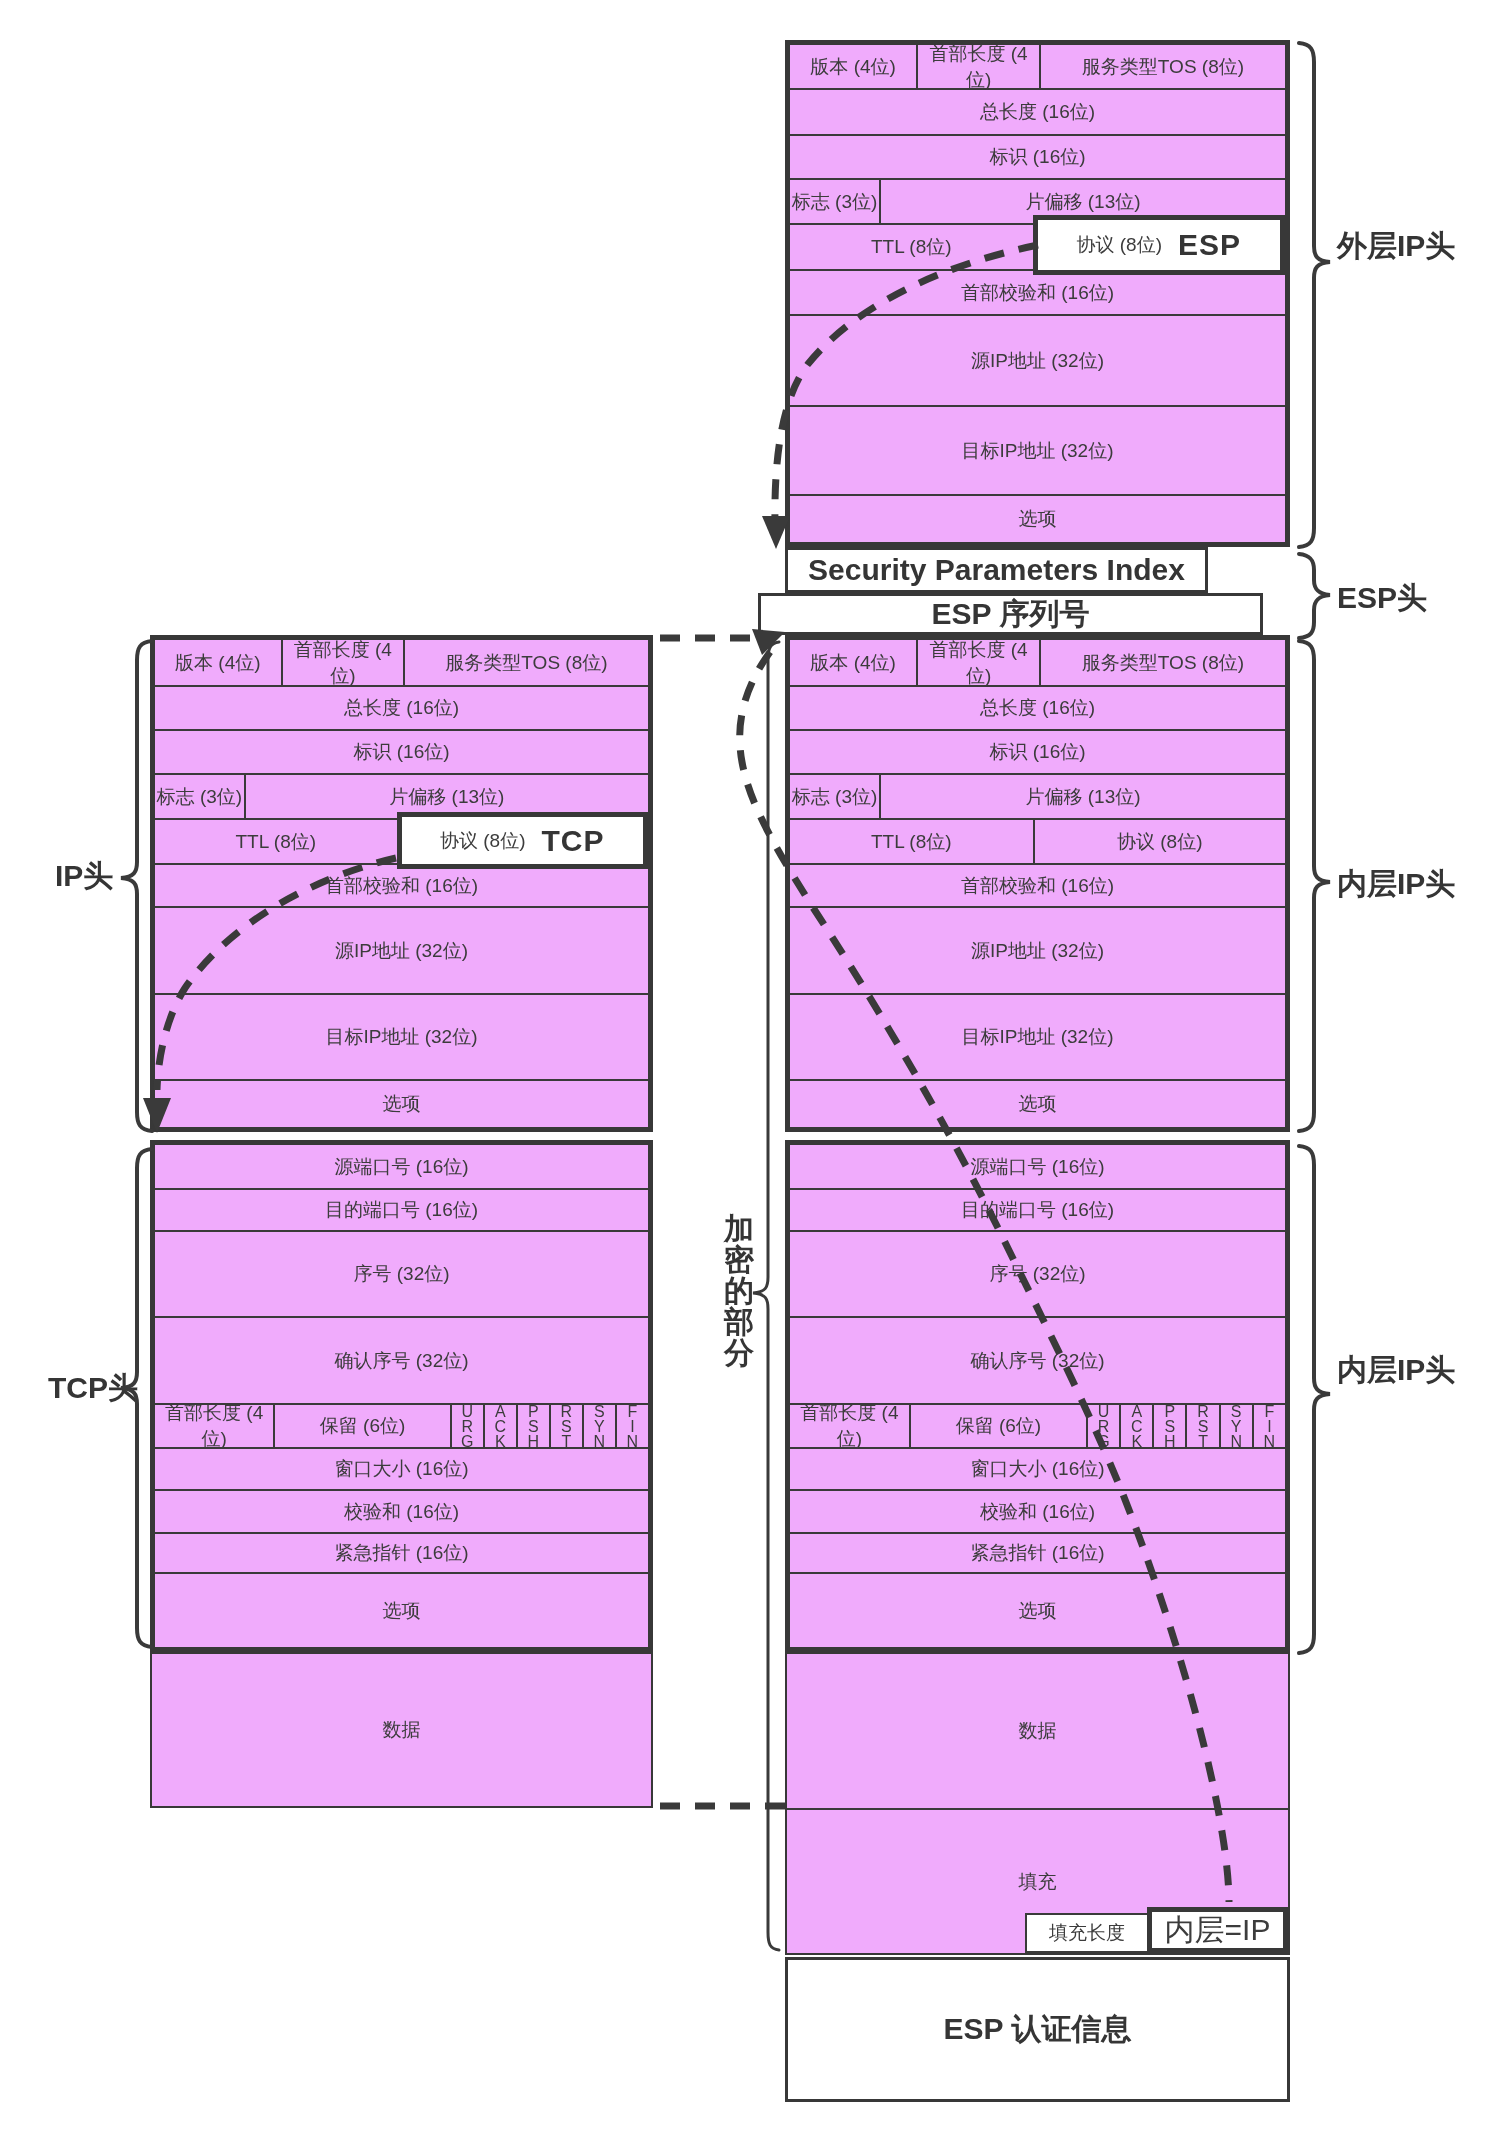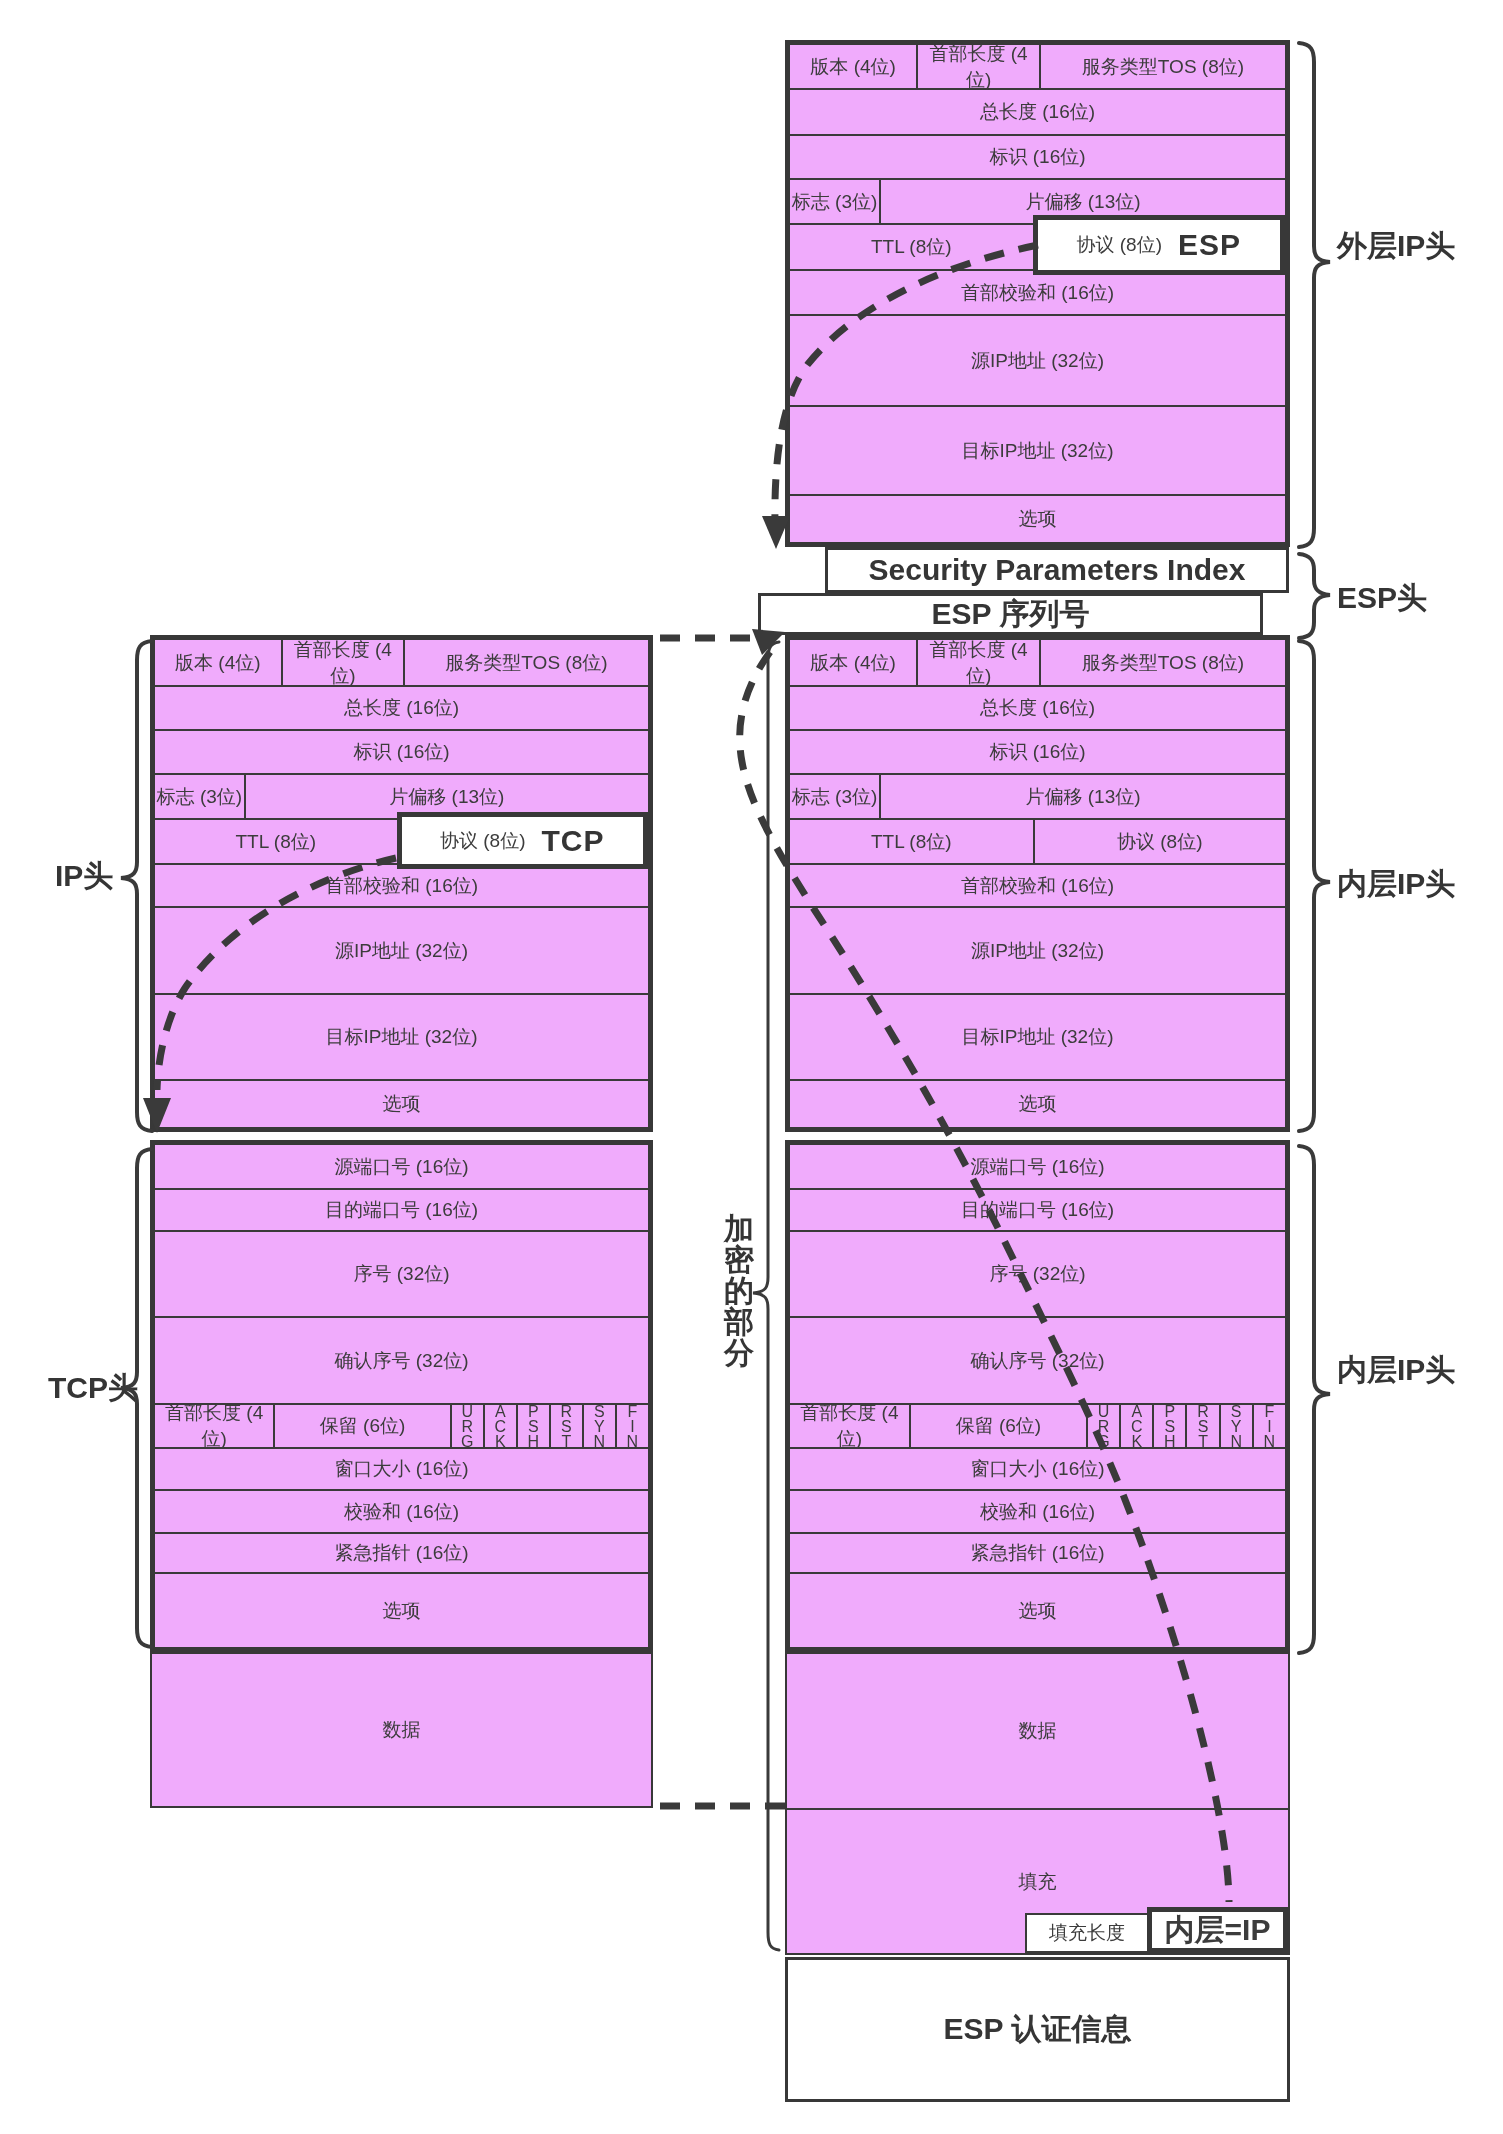--- a/index.html
+++ b/index.html
@@ -153,21 +153,21 @@
       <div class="cell first" style="width:100%">源IP地址 (32位)</div>
     </div>
     <div class="row" style="top:360px;height:89px">
       <div class="cell first" style="width:100%">目标IP地址 (32位)</div>
     </div>
     <div class="row" style="top:449px;height:48px">
       <div class="cell first" style="width:100%">选项</div>
     </div>
   </div>
 
-  <div class="tbl med bigcenter" style="left:825px;top:547px;width:464px;height:46px">Security Parameters Index</div>
+  <div class="tbl med bigcenter" style="left:785px;top:547px;width:423px;height:46px">Security Parameters Index</div>
   <div class="tbl med bigcenter" style="left:758px;top:593px;width:505px;height:42px">ESP 序列号</div>
 
   <div class="tbl" style="left:785px;top:635px;width:505px;height:497px">
     <div class="row first" style="top:0;height:45px">
       <div class="cell first" style="width:25.5%">版本 (4位)</div>
       <div class="cell" style="width:24.8%">首部长度 (4位)</div>
       <div class="cell" style="width:49.7%">服务类型TOS (8位)</div>
     </div>
     <div class="row" style="top:45px;height:44px">
       <div class="cell first" style="width:100%">总长度 (16位)</div>
@@ -247,21 +247,21 @@
   </div>
 
   <div class="tbl thin" style="left:785px;top:1652px;width:505px;height:303px">
     <div class="row first" style="top:0;height:154px">
       <div class="cell first" style="width:100%">数据</div>
     </div>
     <div class="row" style="top:154px;height:145px">
       <div class="cell first" style="width:100%;align-items:center">填充</div>
     </div>
     <div class="padcell" style="left:238px;top:259px;width:124px;height:40px;border:2px solid #3a3a3a;font-size:19px">填充长度</div>
-    <div class="padcell" style="left:360px;top:253px;width:141px;height:46px;border:5px solid #383838;font-weight:bold;font-size:30px;z-index:3">内层=IP</div>
+    <div class="padcell" style="left:360px;top:253px;width:141px;height:46px;border:5px solid #383838;font-weight:normal;font-size:30px;z-index:3">内层=IP</div>
   </div>
 
   <div class="tbl med bigcenter" style="left:785px;top:1957px;width:505px;height:145px">ESP 认证信息</div>
 
   <div class="sidelabel" style="left:55px;top:858px">IP头</div>
   <div class="sidelabel" style="left:48px;top:1370px">TCP头</div>
   <div class="sidelabel" style="left:1337px;top:228px">外层IP头</div>
   <div class="sidelabel" style="left:1337px;top:580px">ESP头</div>
   <div class="sidelabel" style="left:1337px;top:866px">内层IP头</div>
   <div class="sidelabel" style="left:1337px;top:1352px;width:150px;white-space:normal">内层IP头</div>

